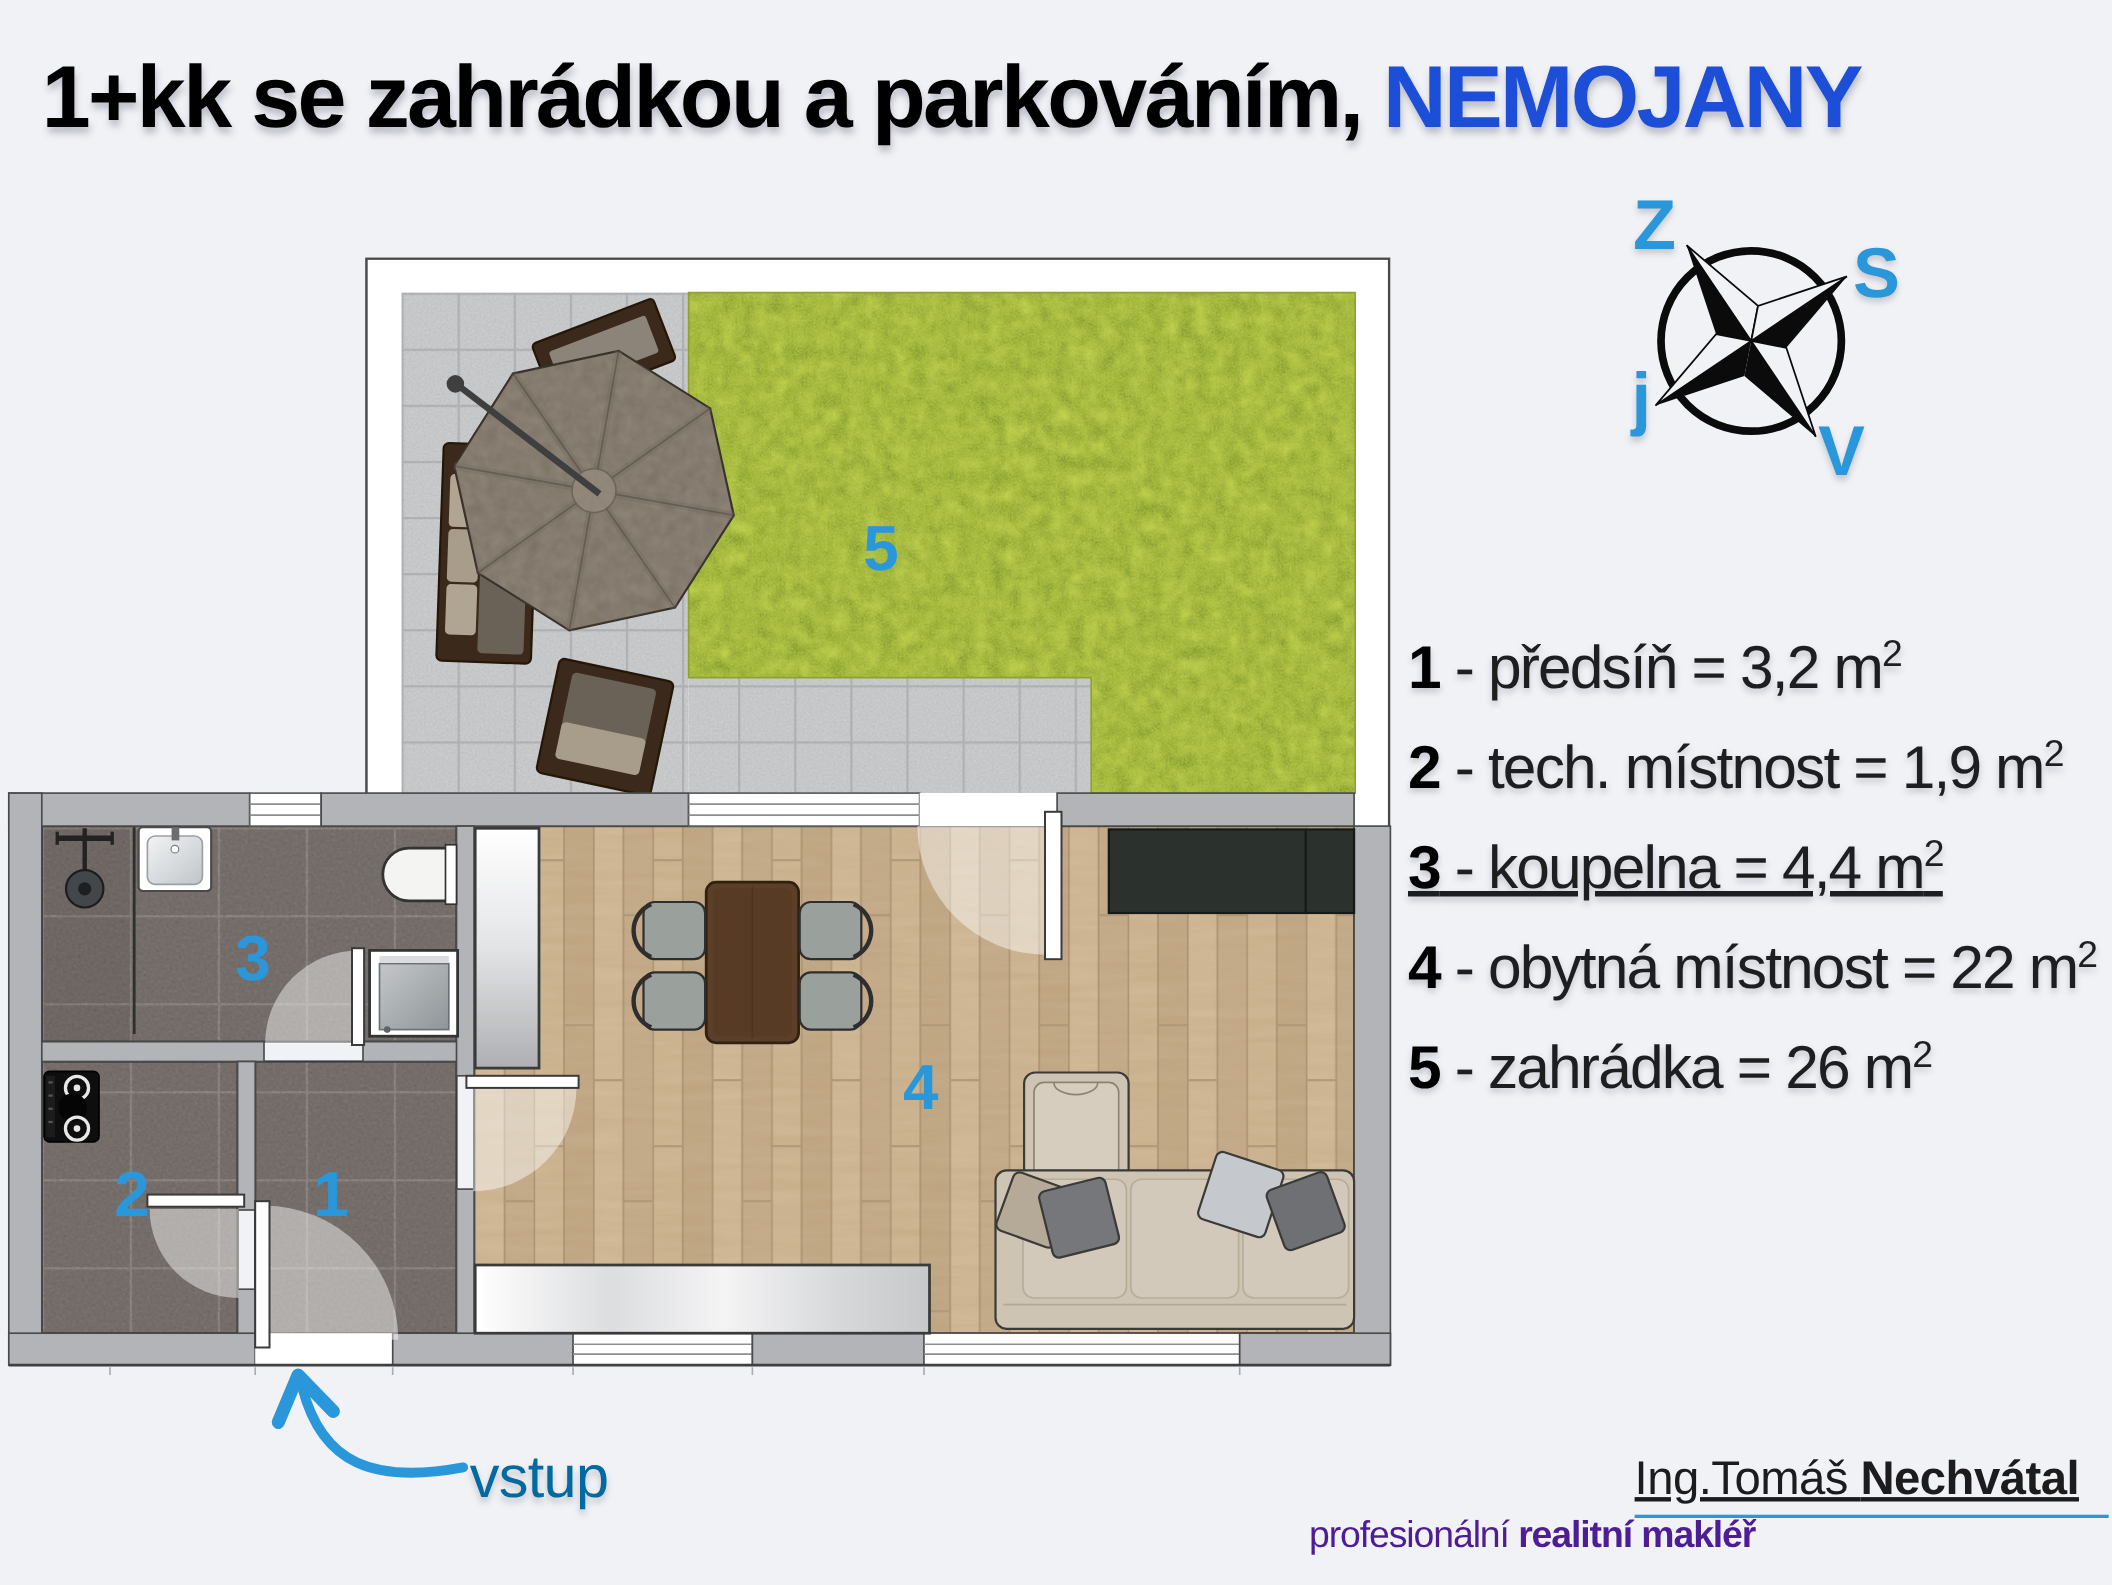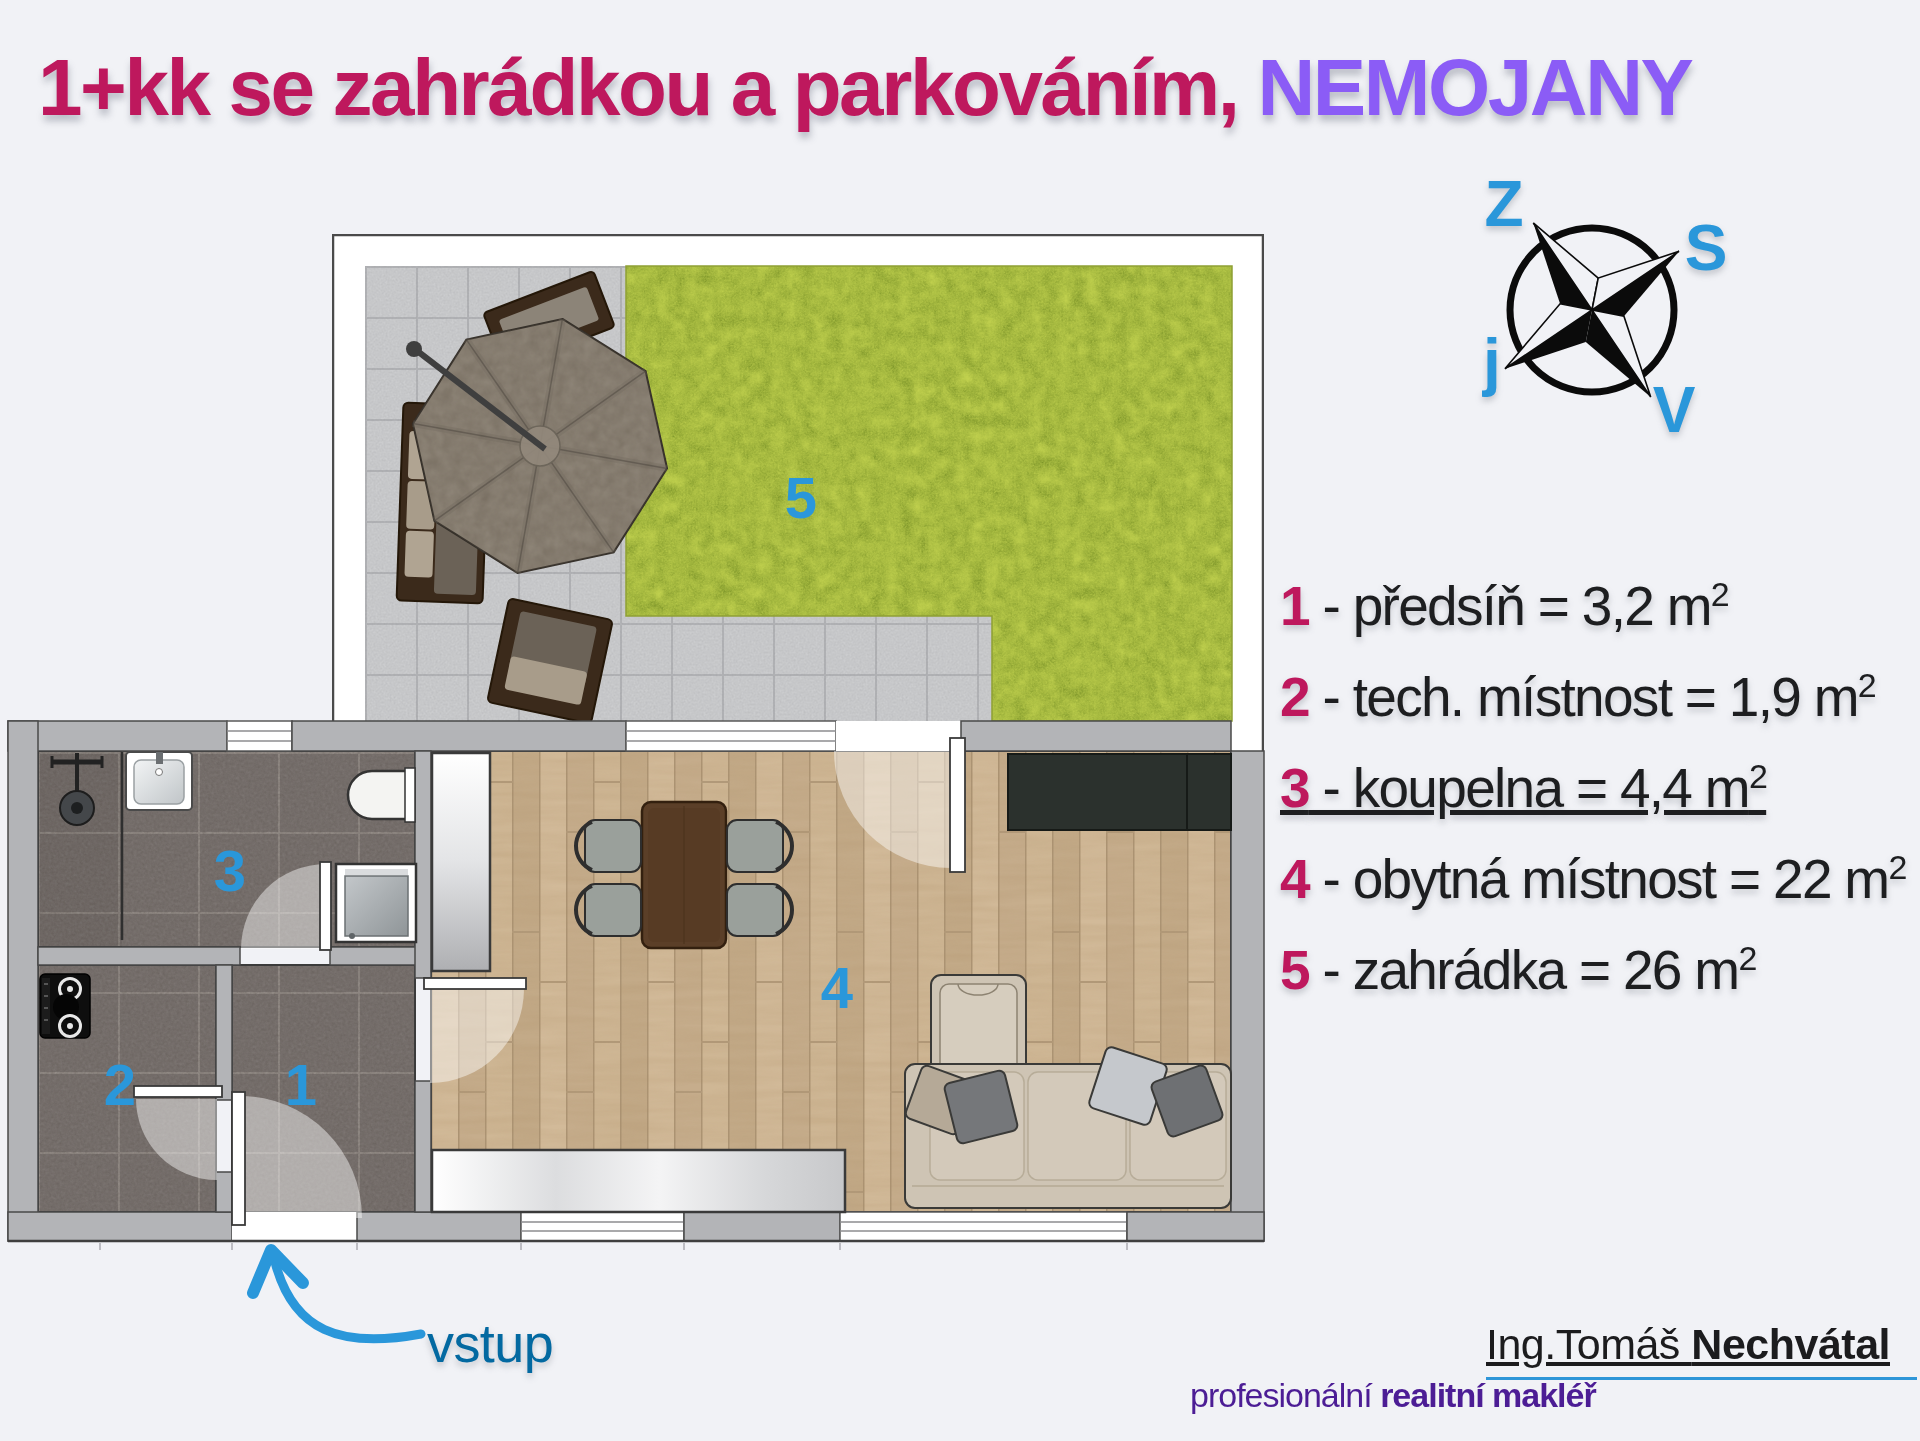--- a/index.html
+++ b/index.html
@@ -1,23 +1,23 @@
 <!DOCTYPE html>
 <html><head>
 <meta charset="utf-8">
 <style>
   html,body{margin:0;padding:0;}
   body{width:1920px;height:1441px;background:#f1f2f6;font-family:"Liberation Sans",sans-serif;overflow:hidden;position:relative;}
   .abs{position:absolute;}
-  .blue{color:#be185d;}
+  .blue{color:#000000;}
 </style>
 </head>
 <body>
 
-<div class="abs" style="left:38px;top:42px;font-size:80px;font-weight:bold;letter-spacing:-2.4px;white-space:nowrap;text-shadow:1px 6px 7px rgba(120,125,140,.45);"><span class="blue">1+kk se zahrádkou a parkováním,</span> <span style="color:#8b5cf6;">NEMOJANY</span></div>
+<div class="abs" style="left:38px;top:42px;font-size:80px;font-weight:bold;letter-spacing:-2.4px;white-space:nowrap;text-shadow:1px 6px 7px rgba(120,125,140,.45);"><span class="blue">1+kk se zahrádkou a parkováním,</span> <span style="color:#1d4ed8;">NEMOJANY</span></div>
 
 <svg class="abs" style="left:1452px;top:160px;" width="300" height="300" viewBox="0 0 300 300">
 
   <g transform="translate(140,150)">
   <circle cx="0" cy="0" r="82" fill="none" stroke="#0b0b0b" stroke-width="7"></circle>
   <g transform="rotate(-34)">
 
     <g>
       <path d="M0,-105 L-23,-23 L0,0 Z" fill="#0b0b0b"></path>
       <path d="M0,-105 L23,-23 L0,0 Z" fill="#f1f2f6" stroke="#0b0b0b" stroke-width="1.6"></path>

